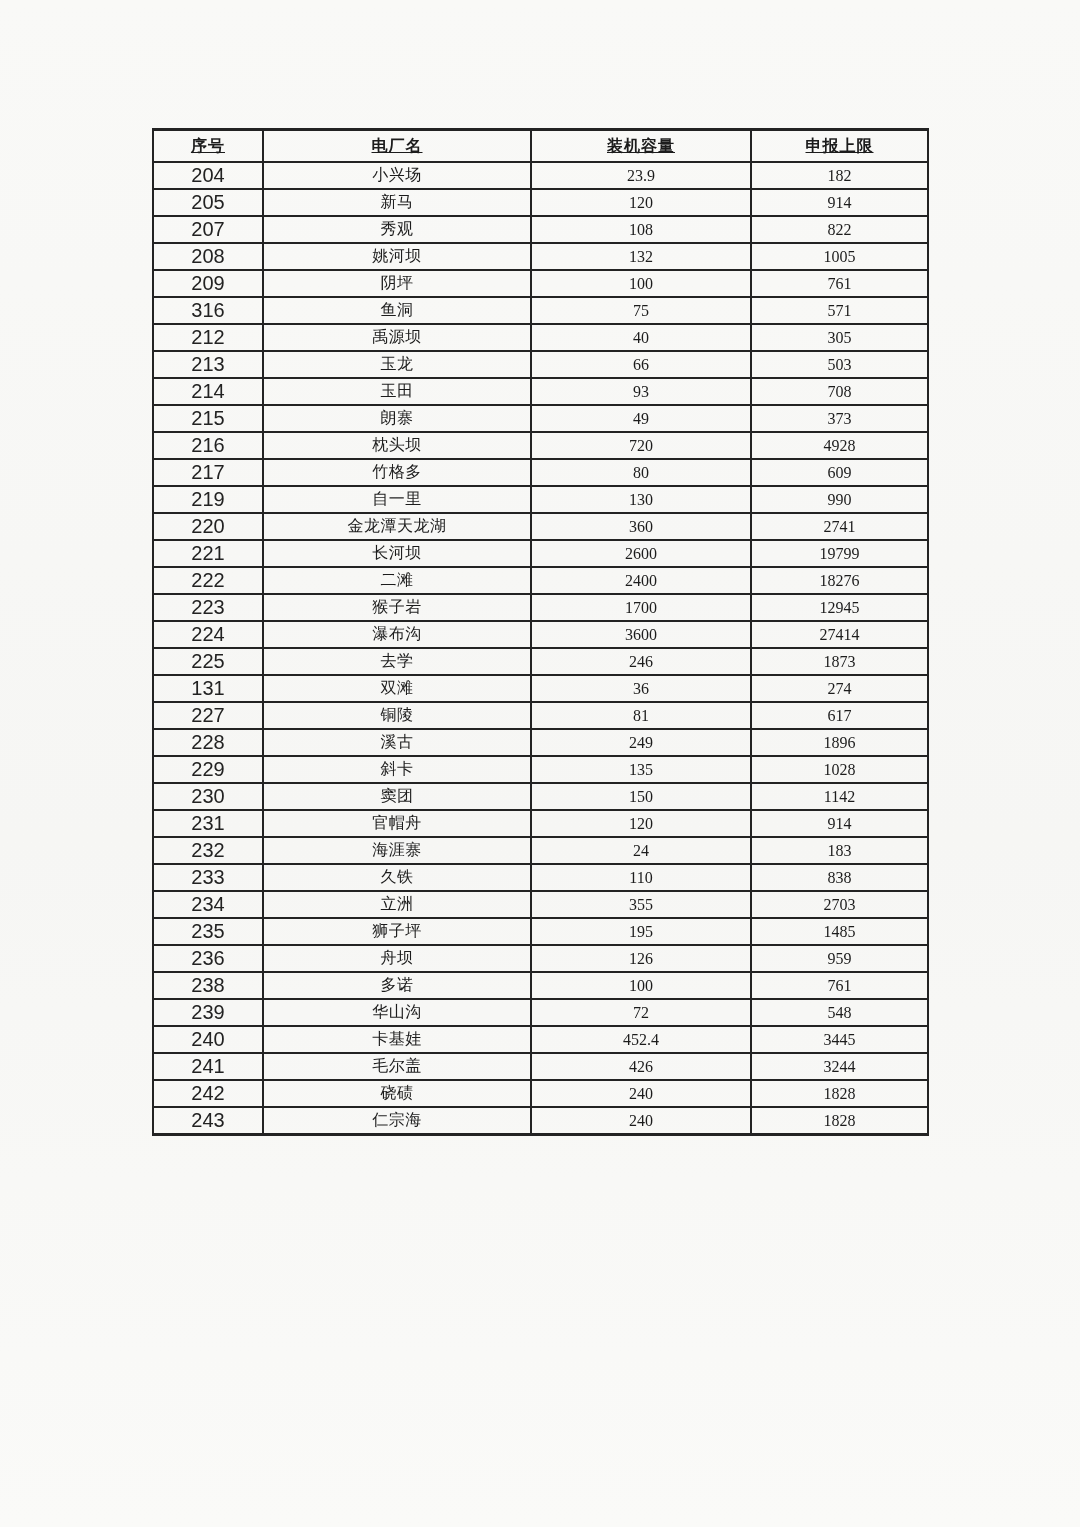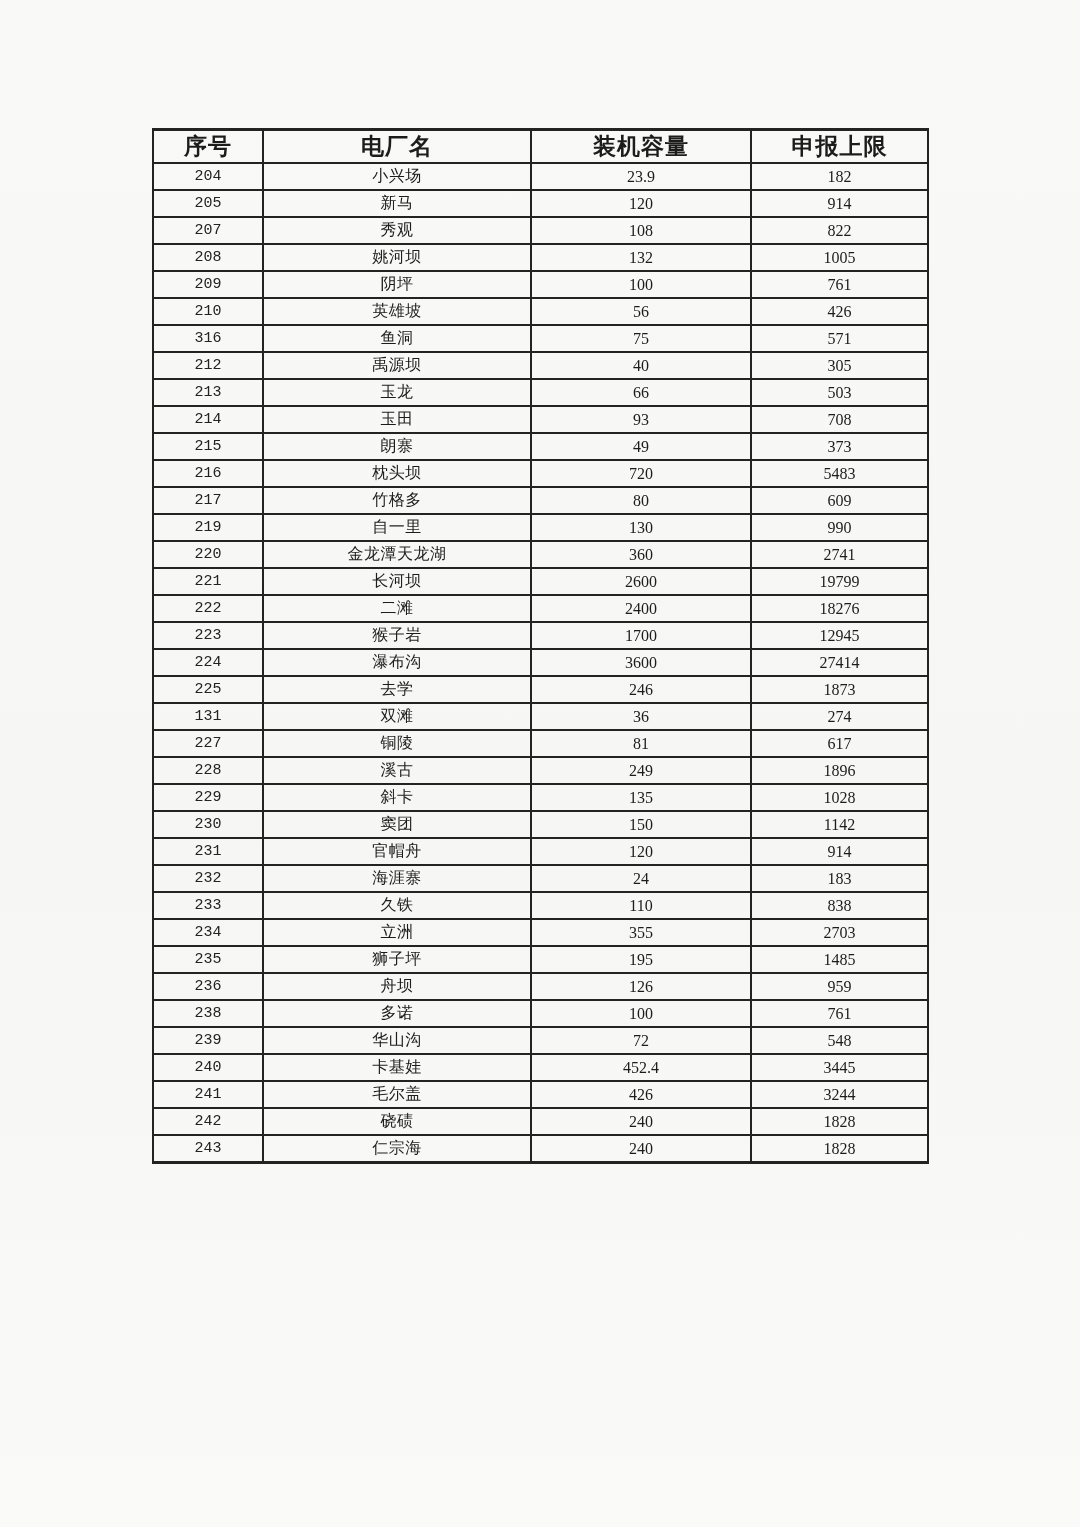--- a/index.html
+++ b/index.html
@@ -35,31 +35,32 @@
     text-align: center;
     vertical-align: middle;
     padding: 0;
     overflow: hidden;
     white-space: nowrap;
   }
   .doc-table th {
     height: 30px;
     font-family: "Liberation Sans", "DejaVu Sans", sans-serif;
     font-weight: 700;
-    font-size: 23px;
+    font-size: 16px;
     letter-spacing: 1px;
     border-width: 3px 2px 2px 2px;
+    text-decoration: underline;
   }
   .doc-table td {
     height: 25px;
     font-size: 16px;
   }
   .doc-table td.col0 {
-    font-family: Liberation Mono, monospace;
-    font-size: 15px;
+    font-family: Liberation Sans, sans-serif;
+    font-size: 20px;
     color: #222;
   }
   .doc-table td.col1 {
     font-size: 16px;
     letter-spacing: 0.5px;
   }
   .doc-table td.col2,
   .doc-table td.col3 {
     font-family: "Liberation Serif", "DejaVu Serif", serif;
     font-size: 16px;
@@ -112,26 +113,20 @@
           <td class="col2">132</td>
           <td class="col3">1005</td>
         </tr>
         <tr>
           <td class="col0">209</td>
           <td class="col1">阴坪</td>
           <td class="col2">100</td>
           <td class="col3">761</td>
         </tr>
         <tr>
-          <td class="col0">210</td>
-          <td class="col1">英雄坡</td>
-          <td class="col2">56</td>
-          <td class="col3">426</td>
-        </tr>
-        <tr>
           <td class="col0">316</td>
           <td class="col1">鱼洞</td>
           <td class="col2">75</td>
           <td class="col3">571</td>
         </tr>
         <tr>
           <td class="col0">212</td>
           <td class="col1">禹源坝</td>
           <td class="col2">40</td>
           <td class="col3">305</td>
@@ -151,21 +146,21 @@
         <tr>
           <td class="col0">215</td>
           <td class="col1">朗寨</td>
           <td class="col2">49</td>
           <td class="col3">373</td>
         </tr>
         <tr>
           <td class="col0">216</td>
           <td class="col1">枕头坝</td>
           <td class="col2">720</td>
-          <td class="col3">5483</td>
+          <td class="col3">4928</td>
         </tr>
         <tr>
           <td class="col0">217</td>
           <td class="col1">竹格多</td>
           <td class="col2">80</td>
           <td class="col3">609</td>
         </tr>
         <tr>
           <td class="col0">219</td>
           <td class="col1">自一里</td>

